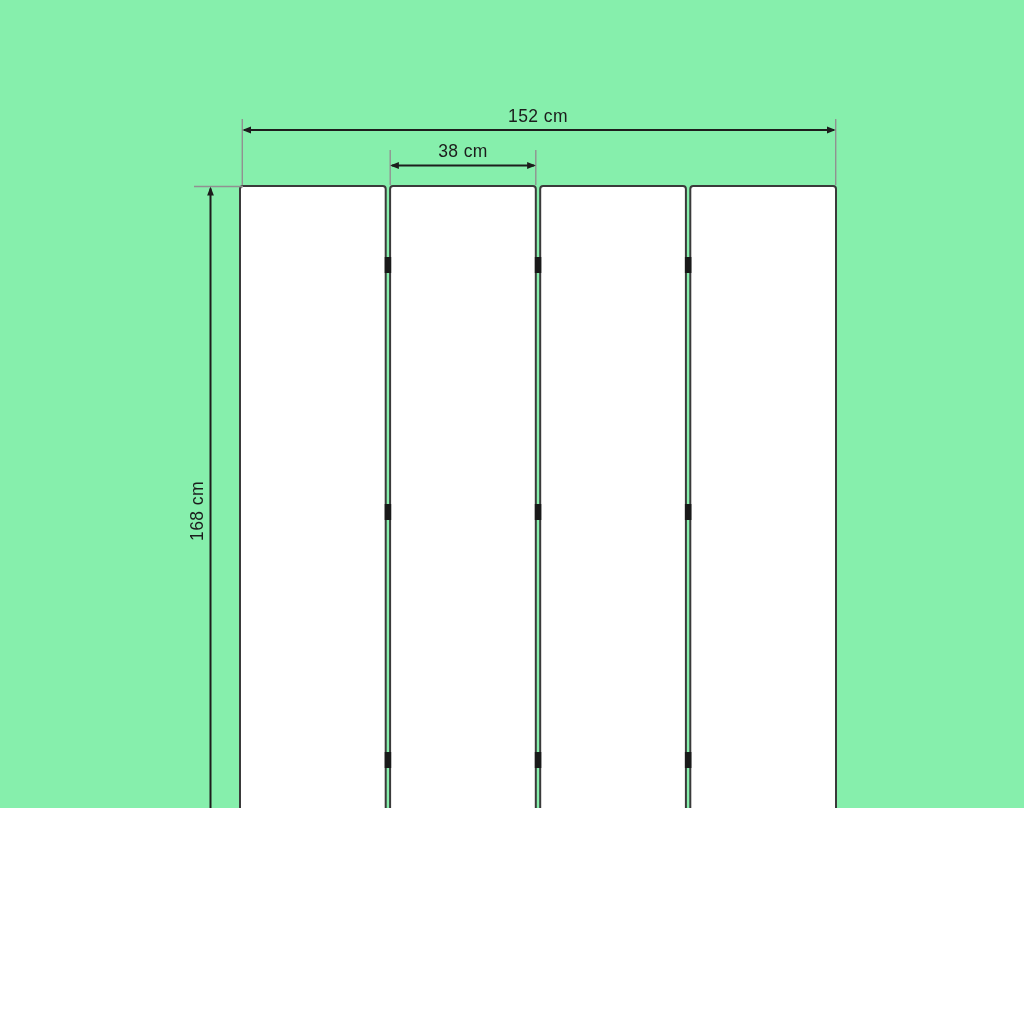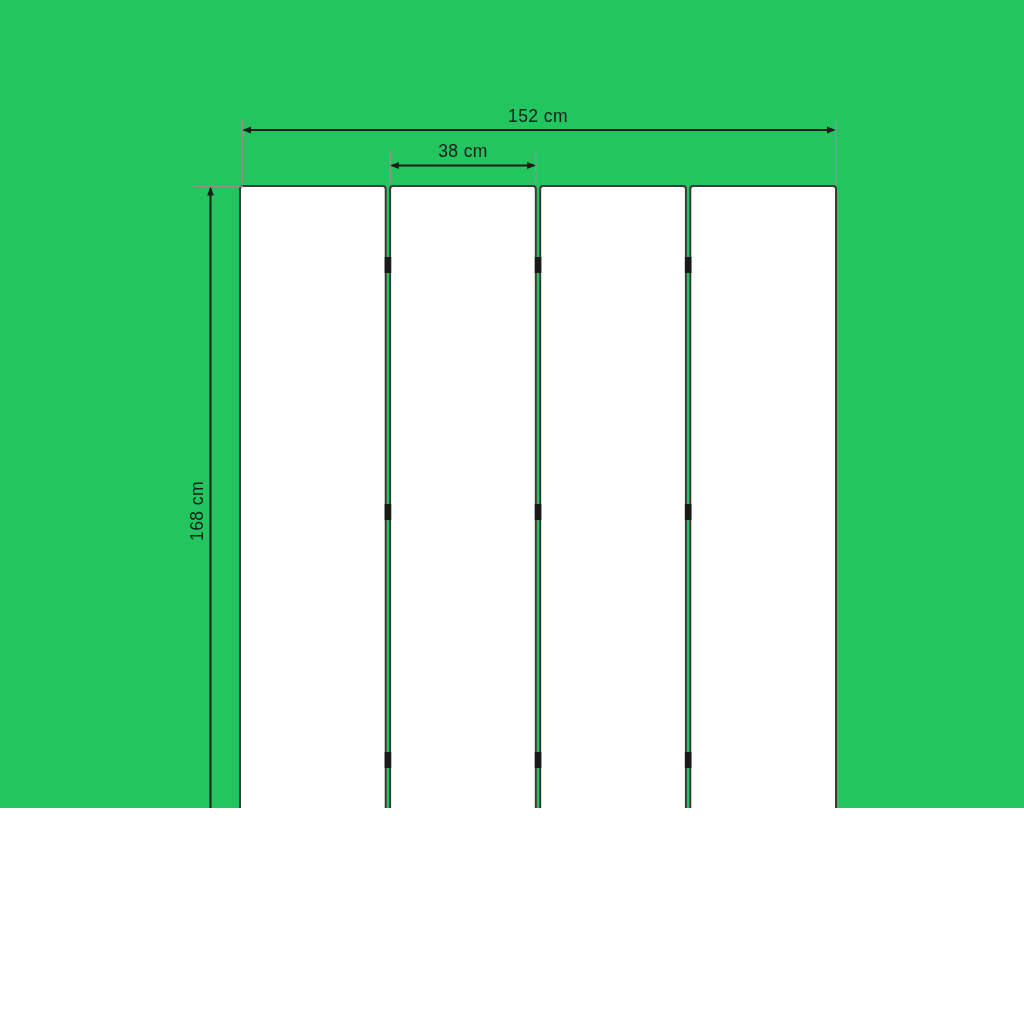--- a/index.html
+++ b/index.html
@@ -4,21 +4,21 @@
 <style>
   html, body {
     margin: 0;
     padding: 0;
     background: #ffffff;
   }
   .canvas {
     position: relative;
     width: 1024px;
     height: 808px;
-    background: #22c55e;
+    background: #86efac;
     overflow: hidden;
     font-family: "Liberation Sans", "DejaVu Sans", sans-serif;
   }
   svg { display: block; }
   .panel {
     fill: #ffffff;
     stroke-width: 2;
   }
   .ext-line {
     fill: none;

